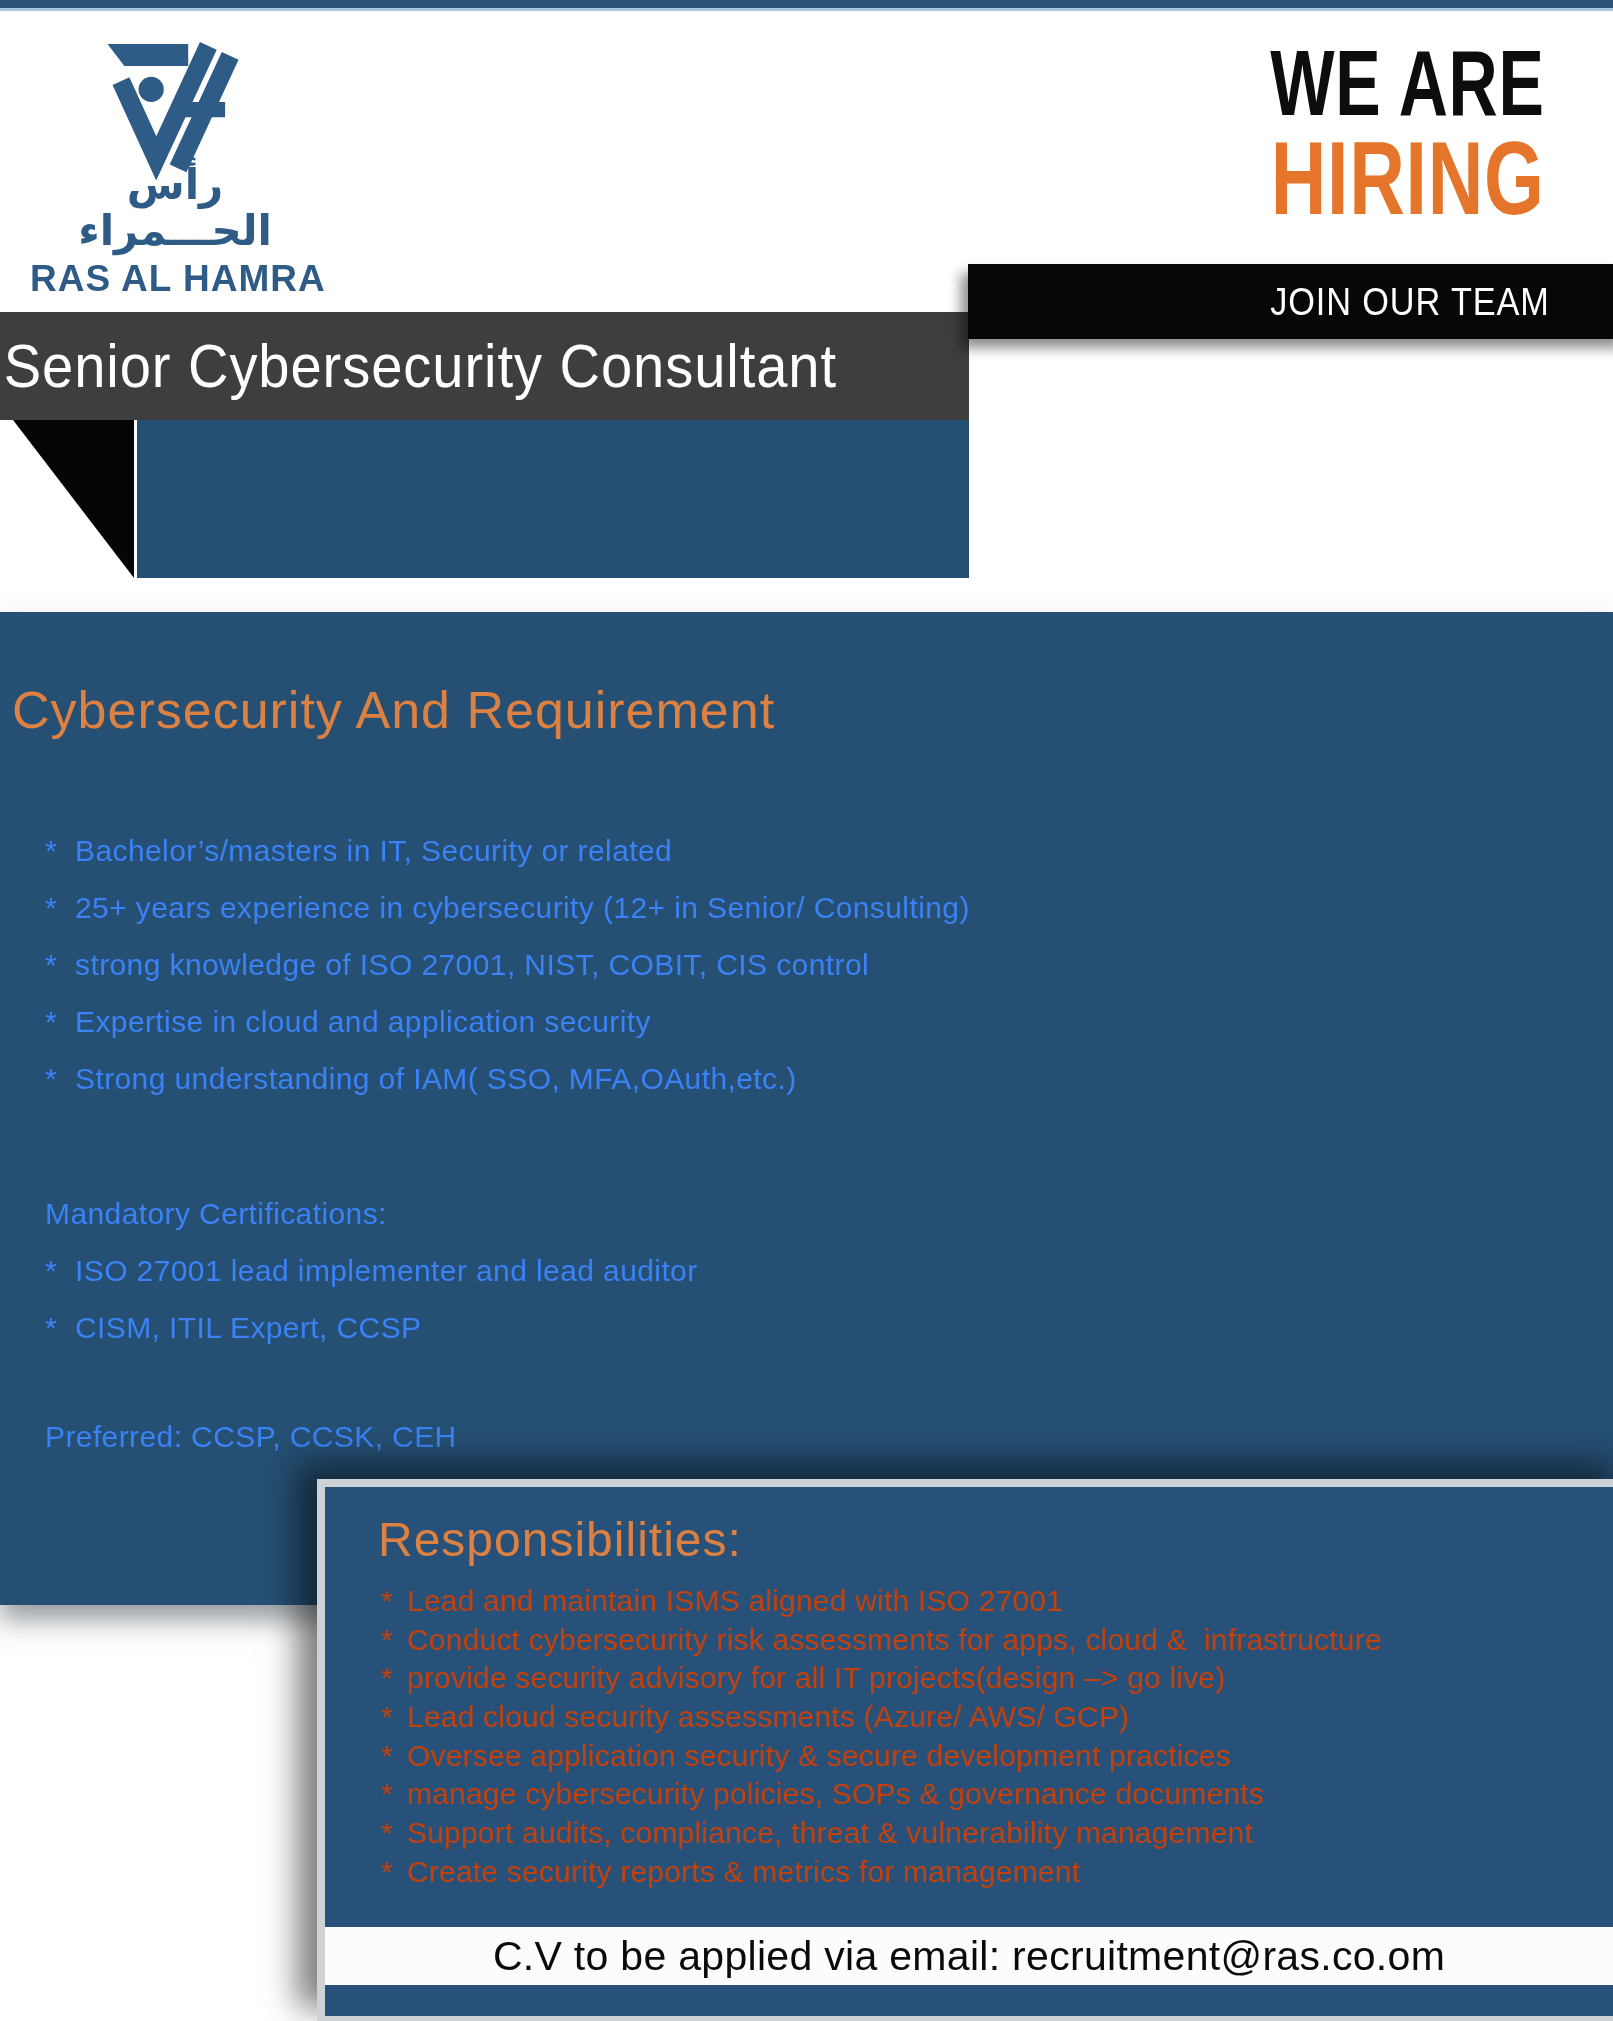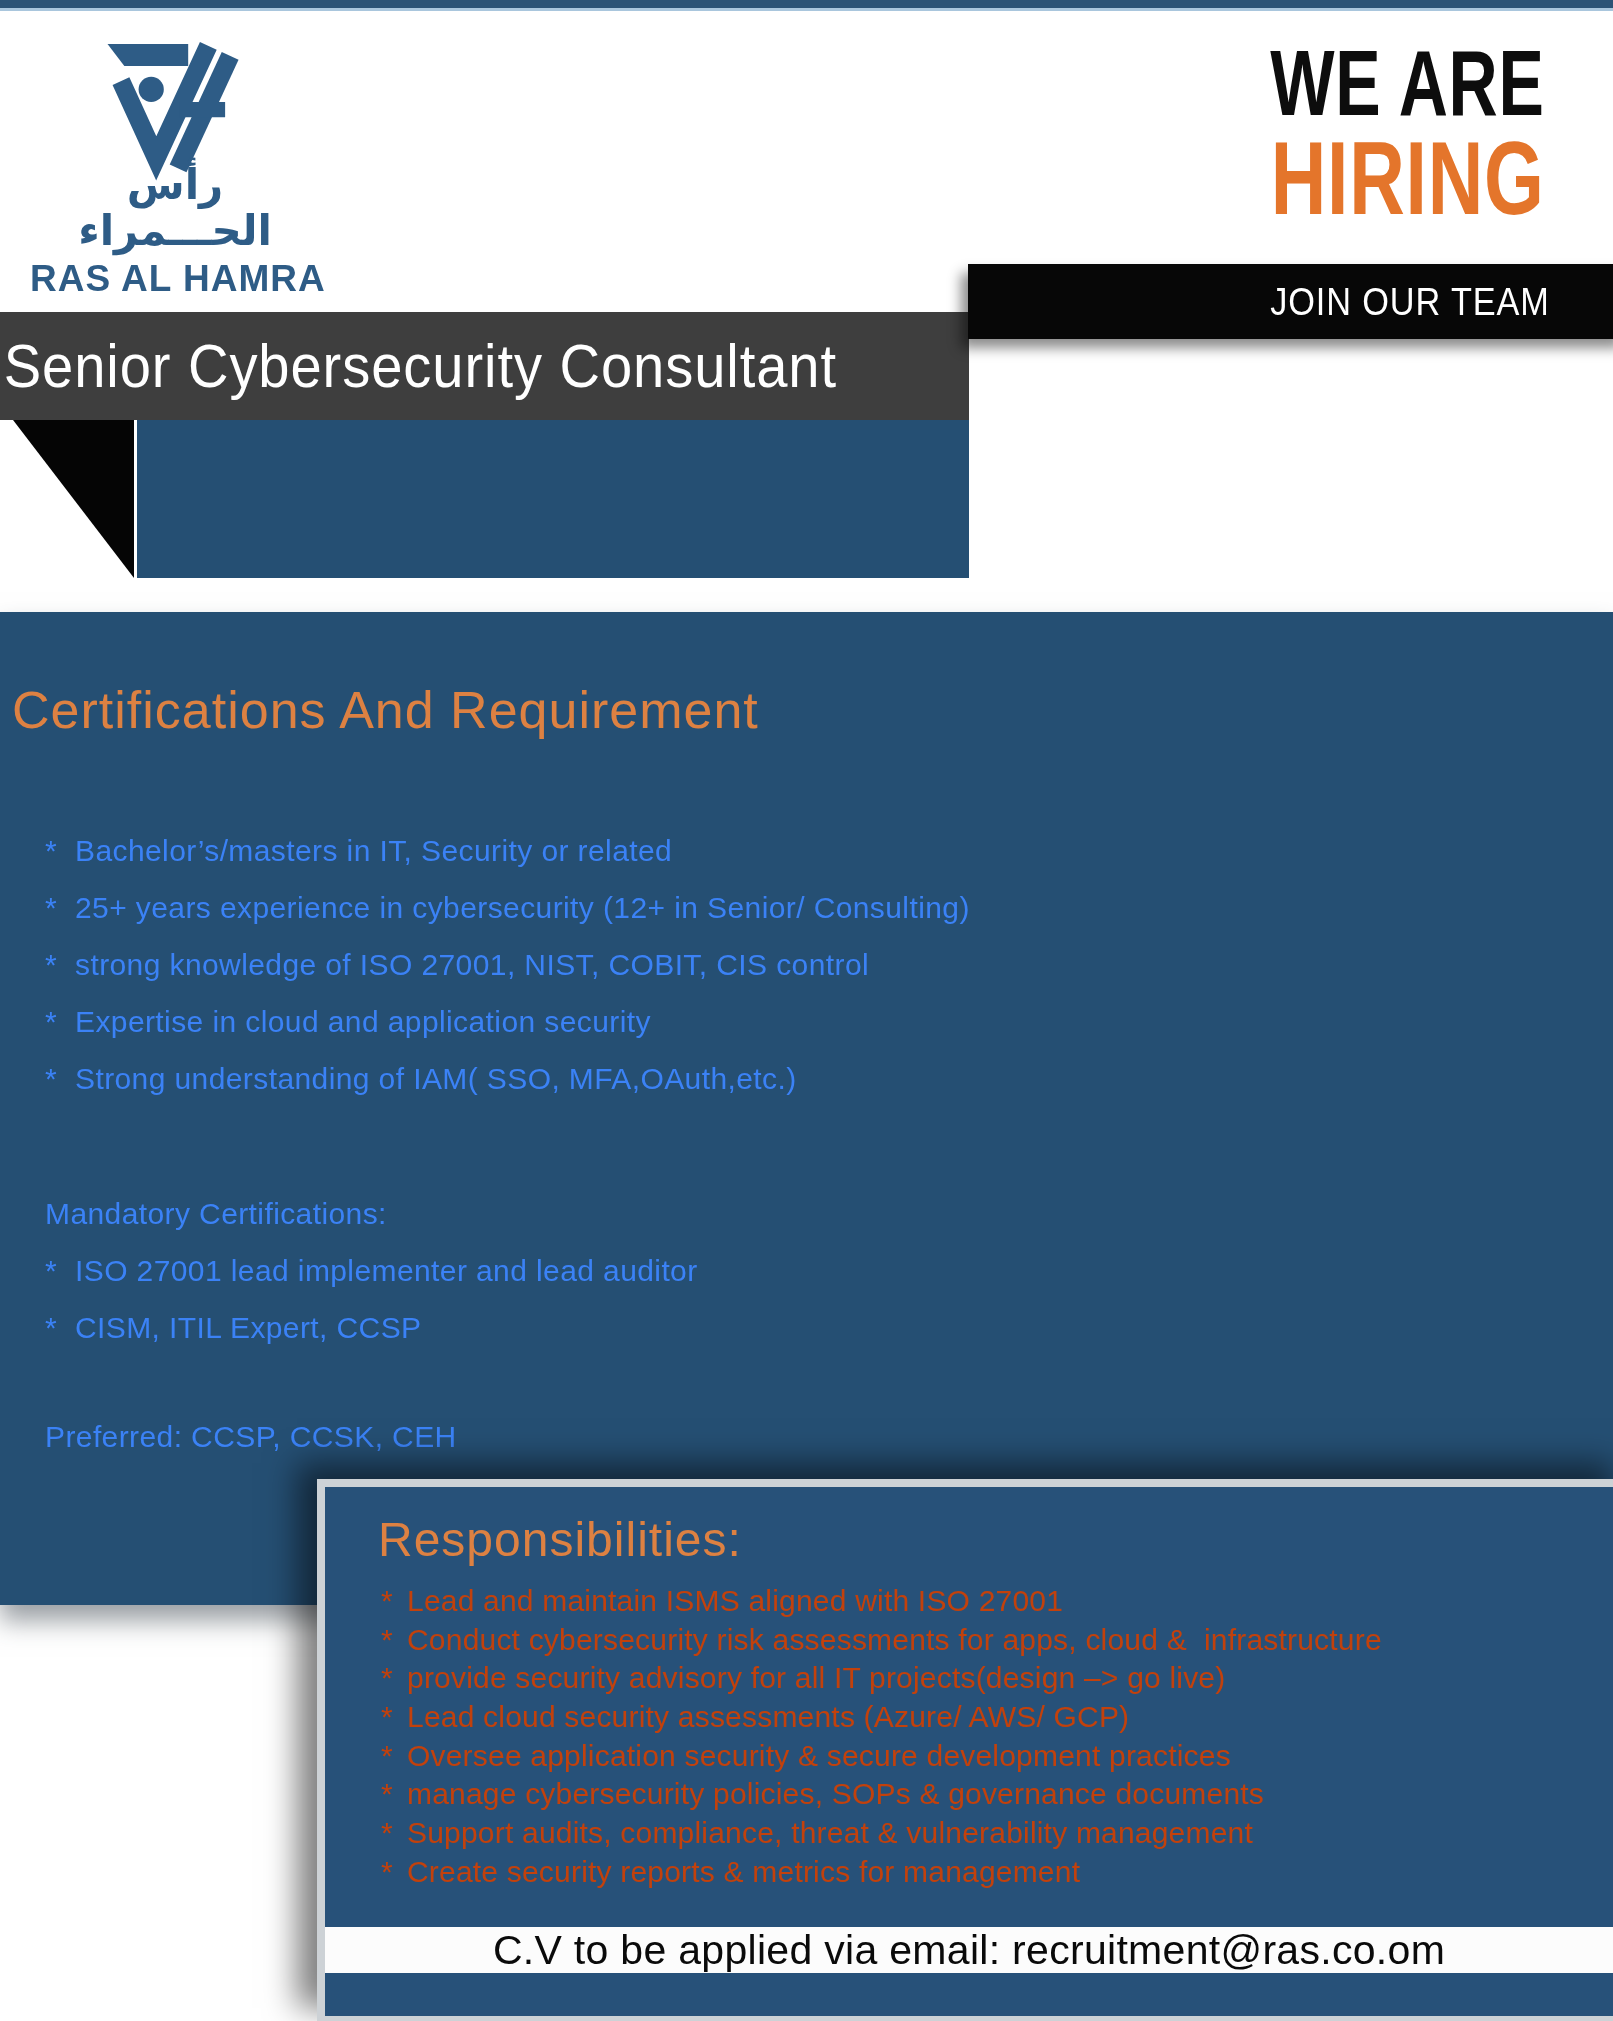--- a/index.html
+++ b/index.html
@@ -52,21 +52,21 @@
   
   .resp-panel{position:absolute;left:317px;top:1479px;width:1316px;height:545px;background:#275179;
               border:8px solid #CDD2D6;box-sizing:border-box;z-index:4;
               box-shadow:-20px -16px 30px rgba(0,0,0,0.5);}
   .resp-heading{position:absolute;left:378px;top:1512px;font-size:48px;color:#DD8142;letter-spacing:1px;z-index:5;white-space:nowrap;}
   .resp-list{position:absolute;left:350px;top:1582px;width:1250px;color:#c2410c;font-size:30px;letter-spacing:0.2px;z-index:5;margin-left:31px;}
   .r-line{height:38.7px;line-height:38.7px;white-space:pre;}
   .r-line .ast{width:26px;}
 
   
-  .cv-bar{position:absolute;left:325px;top:1927px;width:1288px;height:46px;background:#FCFCFC;z-index:5;
+  .cv-bar{position:absolute;left:325px;top:1927px;width:1288px;height:58px;background:#FCFCFC;z-index:5;
           display:flex;align-items:center;justify-content:center;}
   .cv-text{color:#0A0A0A;font-size:41px;letter-spacing:0.3px;white-space:nowrap;}
 </style>
 </head>
 <body>
 
 <div id="page">
 
   <div class="topline"></div>
   <div class="topline2"></div>
@@ -92,21 +92,21 @@
     <span class="join-text">JOIN OUR TEAM</span>
   </div>
 
   <div class="title-banner">
     <span class="title-text">Senior Cybersecurity Consultant</span>
   </div>
   <div class="black-wedge"></div>
   <div class="blue-box"></div>
 
   <div class="main-blue"></div>
-  <div class="qual-heading">Certifications And Requirement</div>
+  <div class="qual-heading">Cybersecurity And Requirement</div>
 
   <div class="qual-list">
     <div class="q-line"><span class="ast">*</span><span>Bachelor’s/masters in IT, Security or related</span></div>
     <div class="q-line"><span class="ast">*</span><span>25+ years experience in cybersecurity (12+ in Senior/ Consulting)</span></div>
     <div class="q-line"><span class="ast">*</span><span>strong knowledge of ISO 27001, NIST, COBIT, CIS control</span></div>
     <div class="q-line"><span class="ast">*</span><span>Expertise in cloud and application security</span></div>
     <div class="q-line"><span class="ast">*</span><span>Strong understanding of IAM( SSO, MFA,OAuth,etc.)</span></div>
     <div class="q-gap1"></div>
     <div class="q-line">Mandatory Certifications:</div>
     <div class="q-line"><span class="ast">*</span><span>ISO 27001 lead implementer and lead auditor</span></div>

